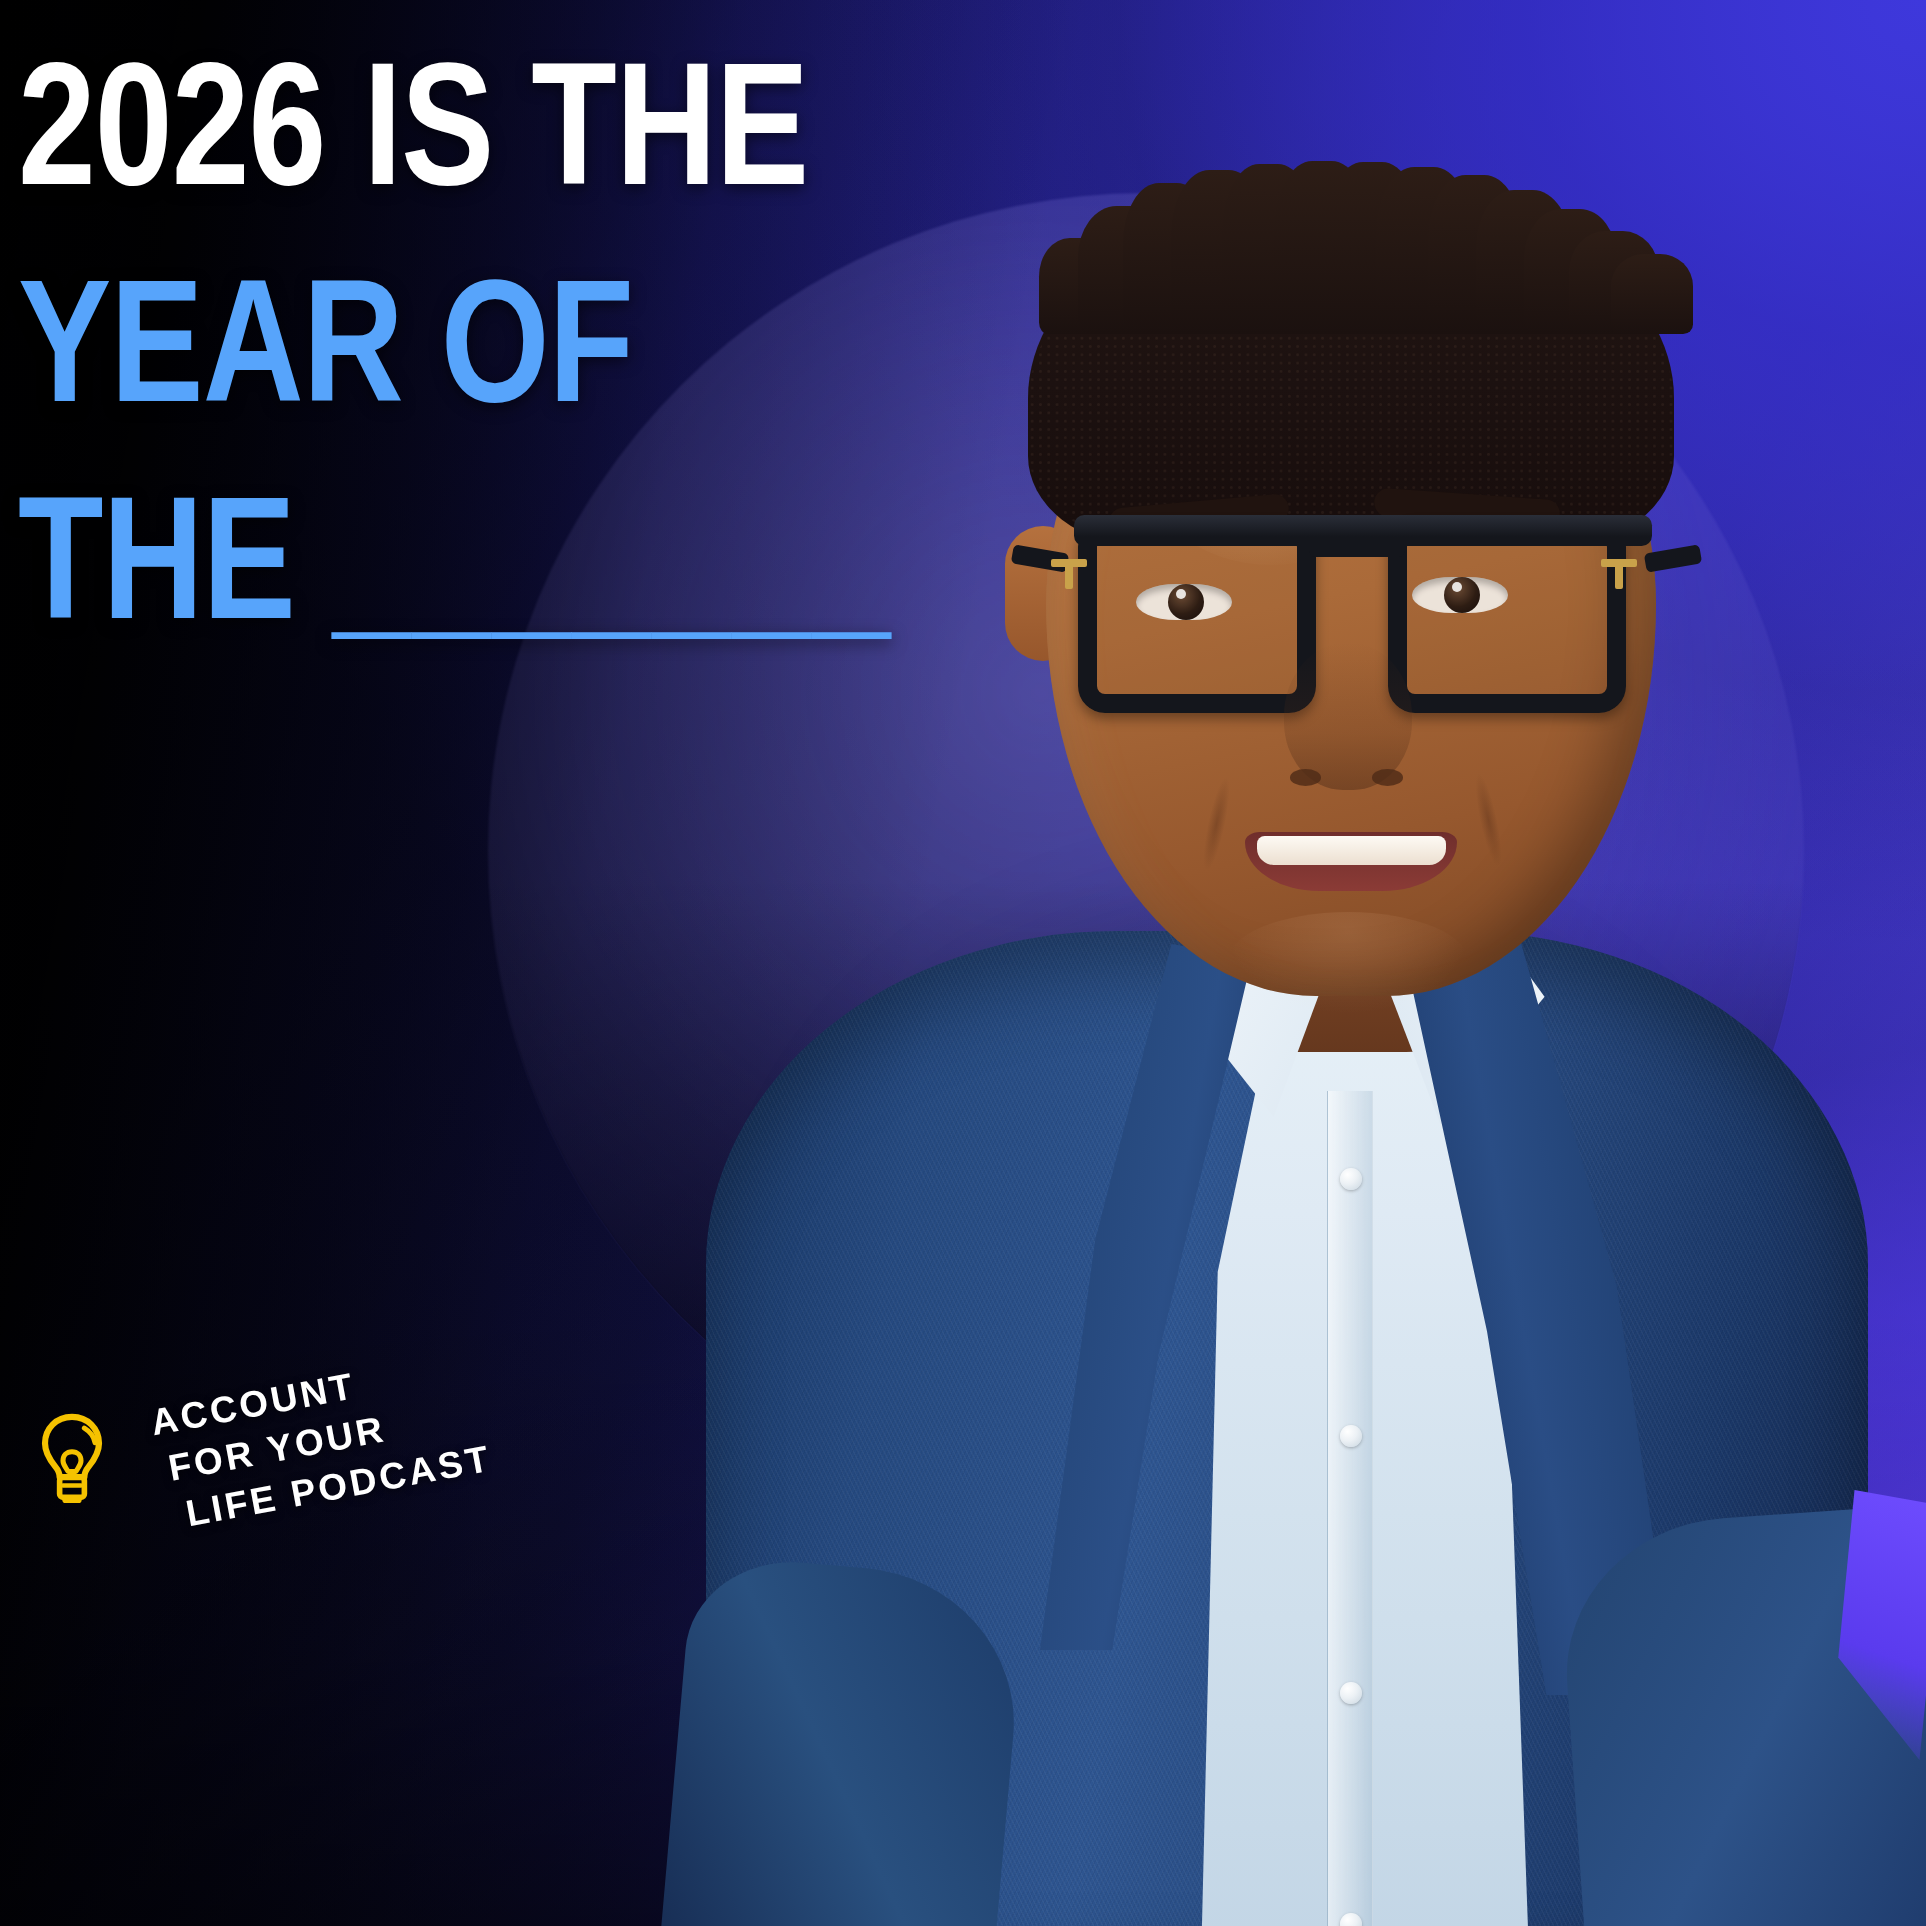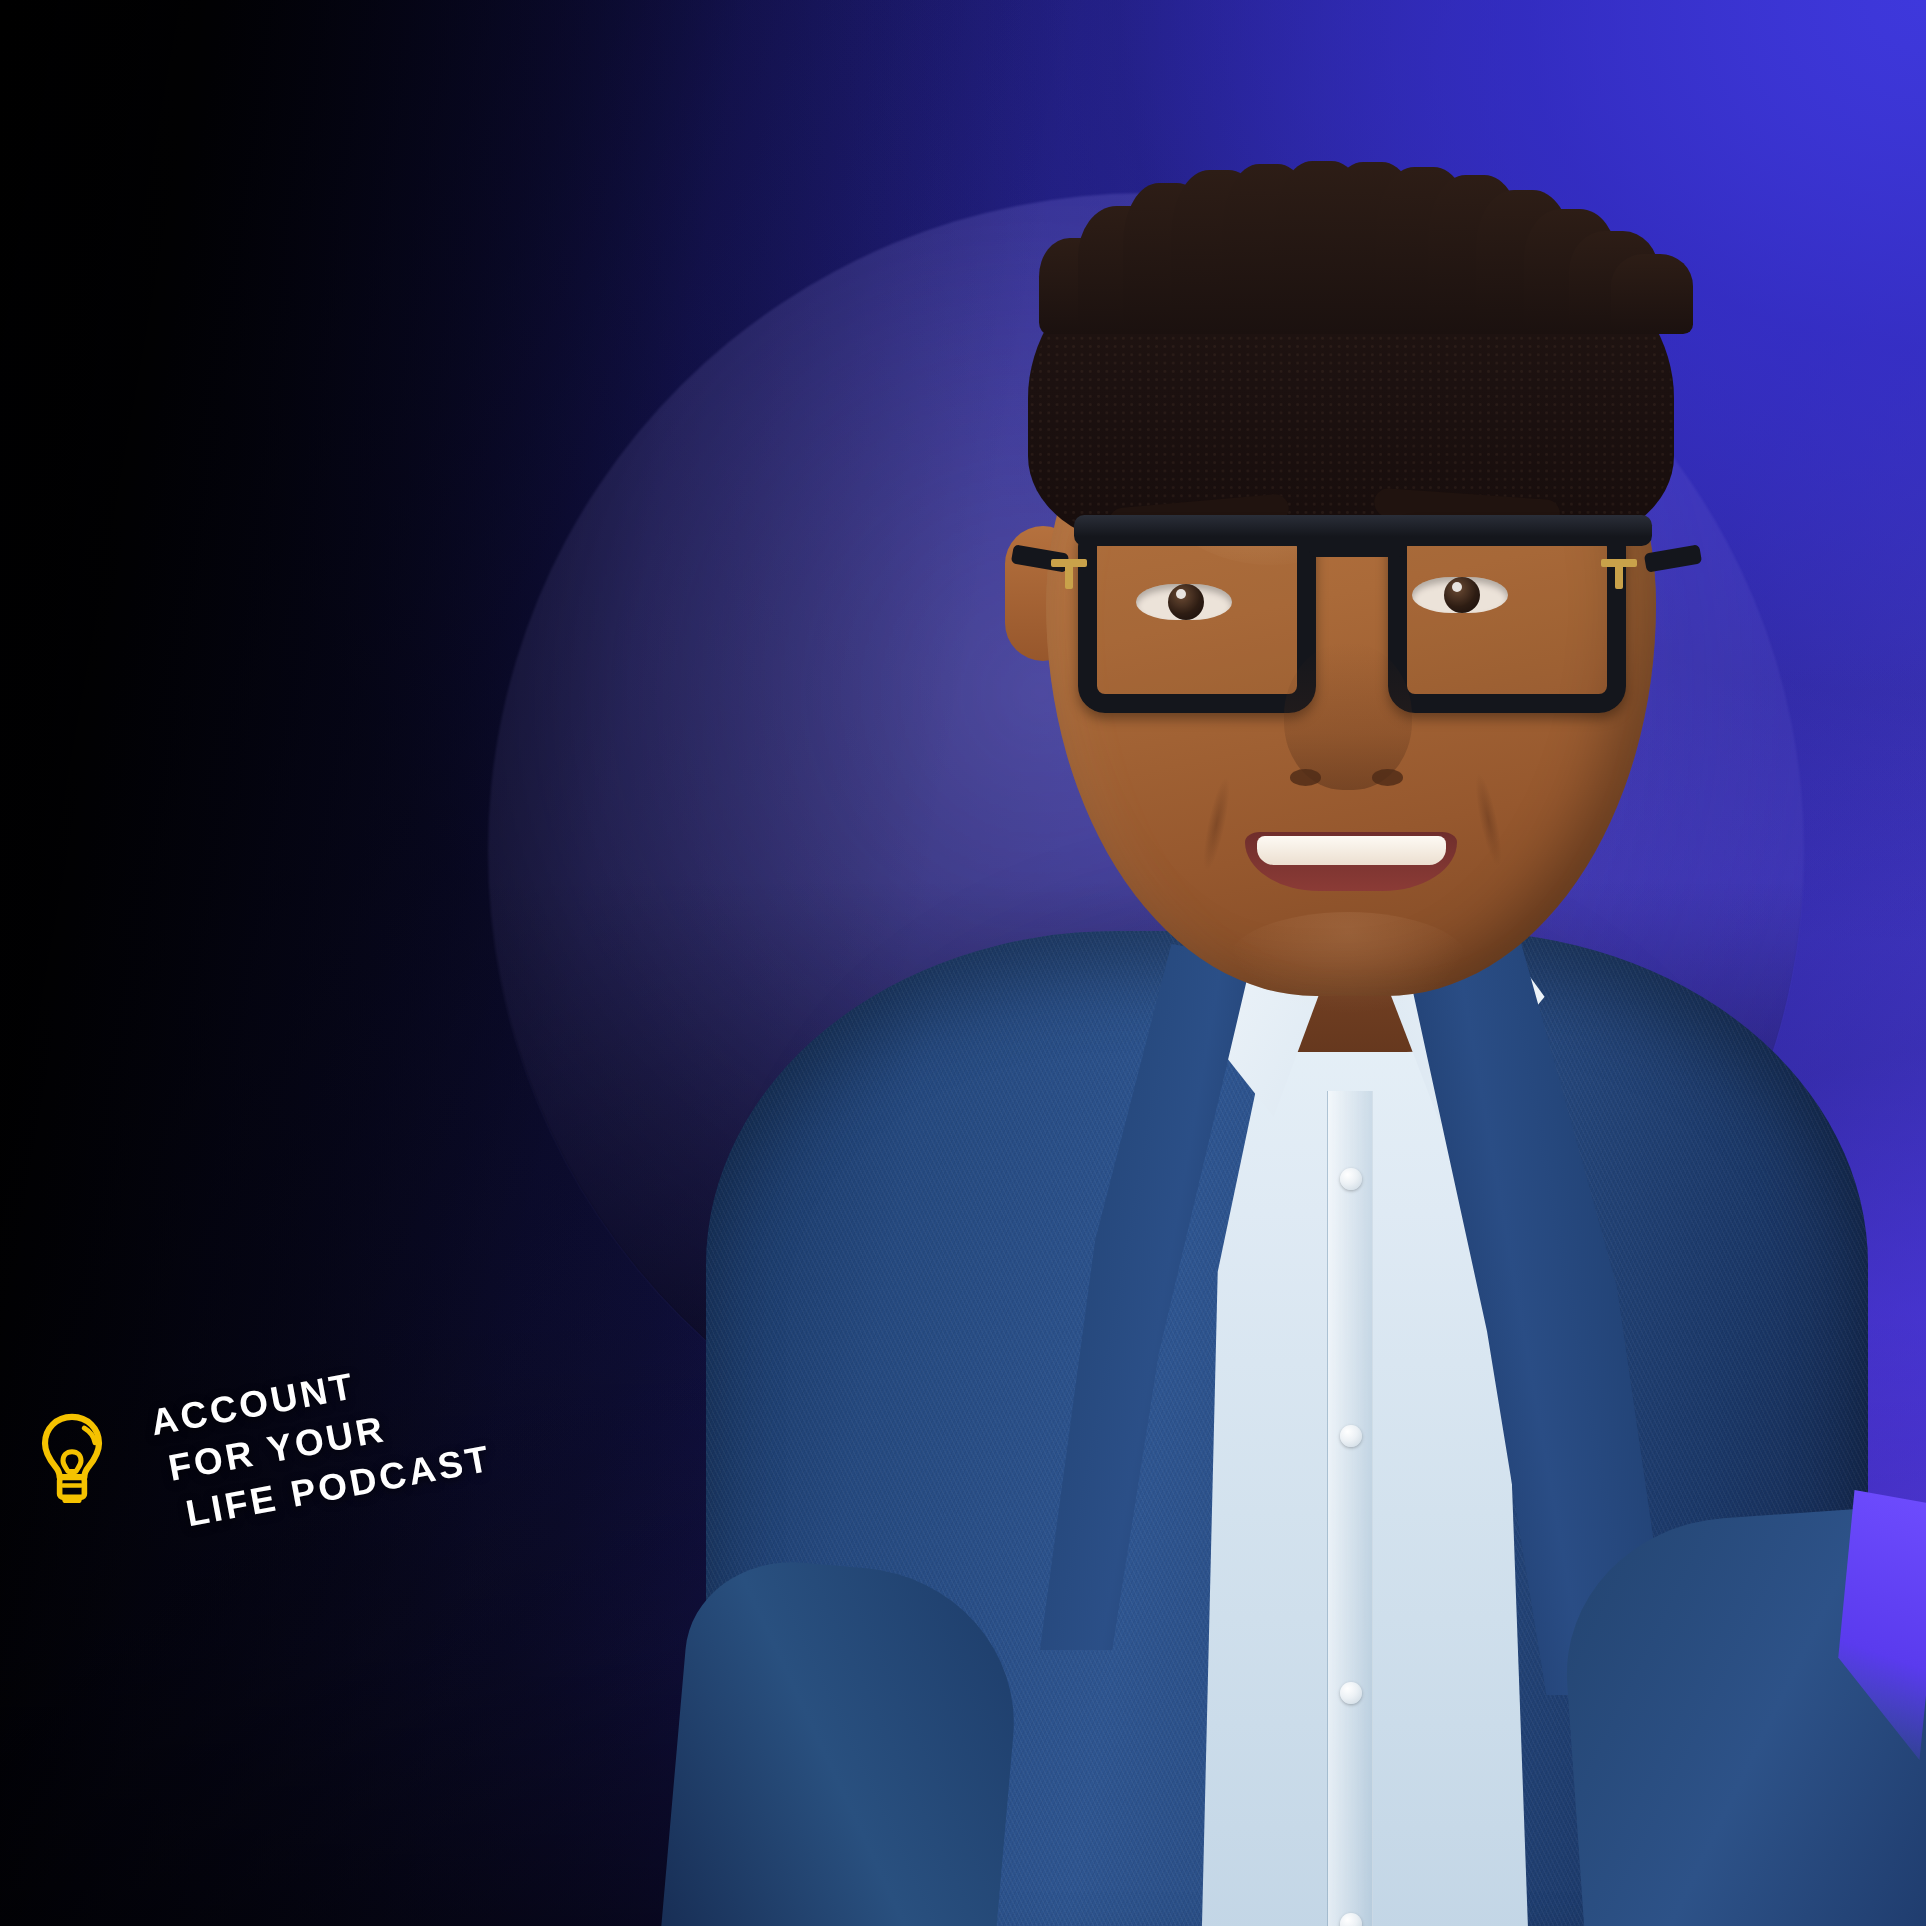--- a/index.html
+++ b/index.html
@@ -432,20 +432,28 @@
       <div class="teeth"></div>
     </div>
     <div class="chin"></div>
 
     <div class="arm-r"></div>
     <div class="arm-l"></div>
   </div>
 
   <div class="violet-sliver"></div>
 
+  <div class="headline">
+    <div class="hl-line hl-1">2026 IS THE</div>
+    <div class="hl-line hl-2" id="hl2" style="color: rgb(87, 164, 251);">YEAR OF</div>
+    <div class="hl-line hl-3" id="hl3" style="color: rgb(87, 164, 251);">
+      <span>THE</span>
+      <span class="hl-blank">_______</span>
+    </div>
+  </div>
 
   <div class="logo">
     <svg class="bulb" viewBox="0 0 64 84">
       <path d="M32 5 C18 5 8 15.5 8 28.5 C8 37 12.5 43.5 17 49 C19.5 52 21 55 21 58.5 L43 58.5 C43 55 44.5 52 47 49 C51.5 43.5 56 37 56 28.5 C56 15.5 46 5 32 5 Z" fill="none" stroke="#F5C200" stroke-width="5.5" stroke-linejoin="round"></path>
       <path d="M32 36 C27 36 24 39.5 24 44 C24 48 27 50.5 28.5 53.5 L35.5 53.5 C37 50.5 40 48 40 44 C40 39.5 37 36 32 36 Z" fill="none" stroke="#F5C200" stroke-width="4.5" stroke-linejoin="round"></path>
       <path d="M43 15 C48 18 51.5 22.5 52.5 28" fill="none" stroke="#F5C200" stroke-width="4.5" stroke-linecap="round"></path>
       <rect x="21" y="58.5" width="22" height="18" rx="3" fill="none" stroke="#F5C200" stroke-width="5"></rect>
       <line x1="24" y1="66" x2="40" y2="66" stroke="#F5C200" stroke-width="4" stroke-linecap="round"></line>
       <line x1="26" y1="79" x2="38" y2="79" stroke="#F5C200" stroke-width="5" stroke-linecap="round"></line>
     </svg>

